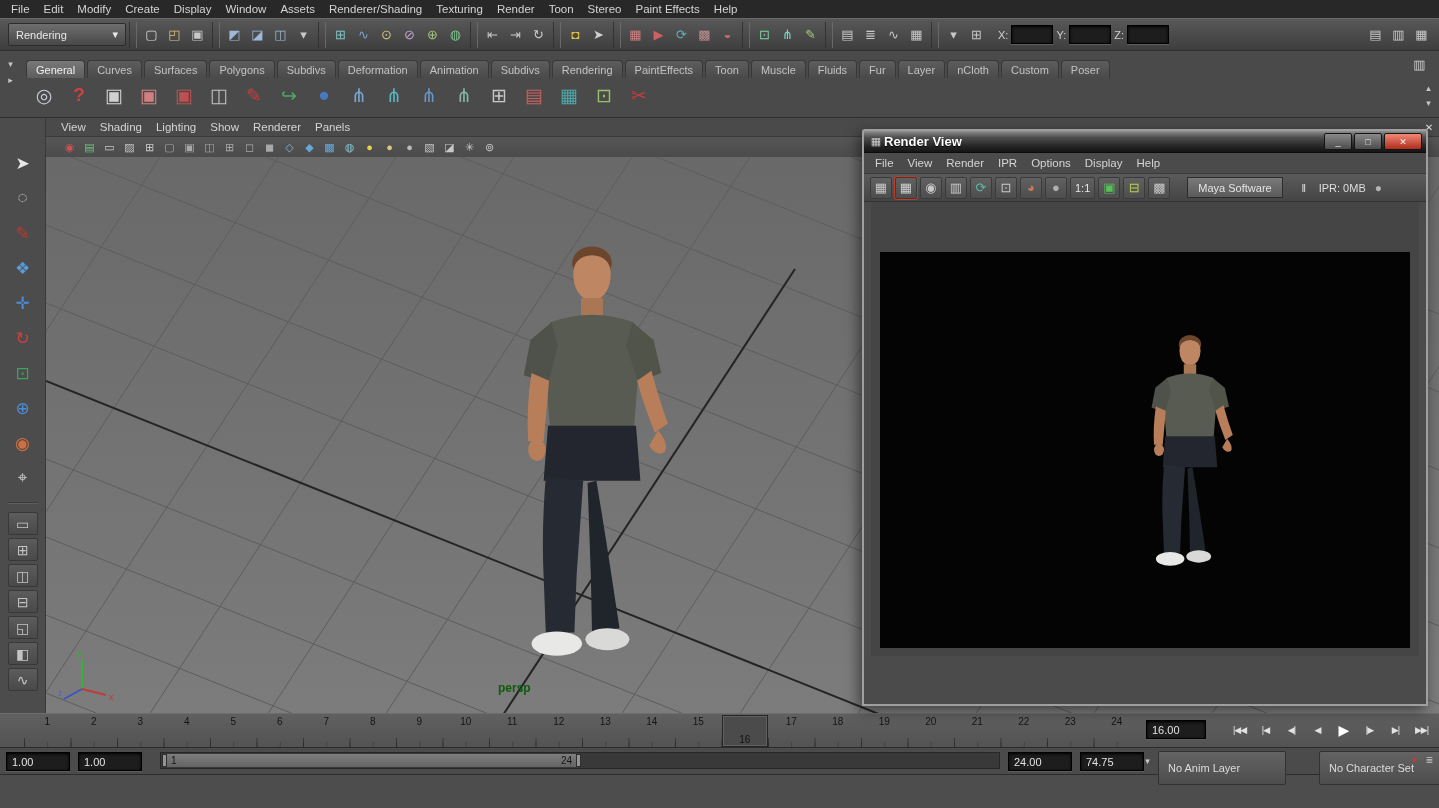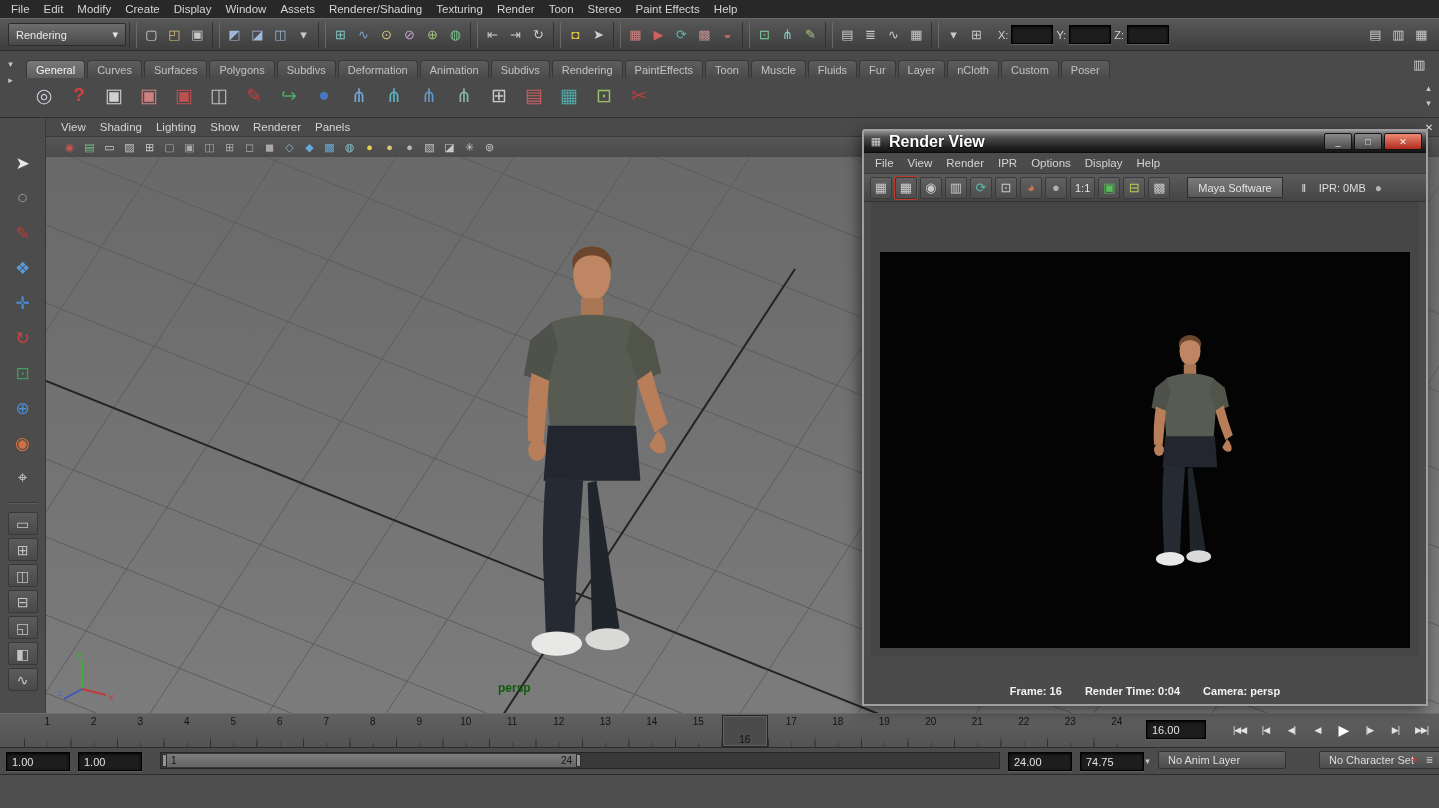--- a/index.html
+++ b/index.html
@@ -65,21 +65,21 @@
   .viewport svg.scene{position:absolute;left:0;top:0;}
   .persp-label{position:absolute;left:452px;top:524px;color:#0d5c0d;font-weight:bold;font-size:12px;}
   .axis-gizmo{position:absolute;left:12px;bottom:8px;}
   
   .render-window{position:absolute;left:862px;top:129px;width:566px;height:577px;z-index:10;
                  background:#4b4b4b;border:2px solid #9f9f9f;border-radius:3px 3px 0 0;box-sizing:border-box;
                  box-shadow:-3px 4px 14px rgba(0,0,0,.5);}
   .rw-titlebar{height:21px;display:flex;align-items:center;padding:0 4px;
                background:linear-gradient(180deg,#8f8f8f 0%,#4e4e4e 30%,#232323 75%,#161616 100%);
                border-bottom:1px solid #0c0c0c;}
-  .rw-title{color:#fff;font-weight:bold;font-size:16px;margin-left:5px;text-shadow:0 1px 1px #000;}
+  .rw-title{color:#fff;font-weight:bold;font-size:13px;text-shadow:0 1px 1px #000;}
   .rw-winbtns{margin-left:auto;display:flex;gap:2px;}
   .rw-btn{width:26px;height:15px;border:1px solid #141414;border-radius:2px;color:#f0f0f0;font-size:9px;
           display:inline-flex;align-items:center;justify-content:center;background:linear-gradient(#8a8a8a,#4c4c4c);}
   .rw-btn.close{width:36px;background:linear-gradient(#ef8a76,#b02b1c);}
   .rw-menubar{height:20px;display:flex;align-items:center;padding:0 4px;background:#4b4b4b;
               border-bottom:1px solid #3a3a3a;}
   .rw-toolbar{height:27px;display:flex;align-items:center;gap:3px;padding:0 6px;
               background:linear-gradient(#5b5b5b,#454545);border-bottom:1px solid #323232;}
   .rw-icon-btn{width:22px;height:22px;font-size:13px;background:linear-gradient(#616161,#4d4d4d);
                border:1px solid #3a3a3a;box-sizing:border-box;}
@@ -124,21 +124,21 @@
   .rs-slider{position:absolute;left:160px;top:4px;width:840px;height:17px;background:#393939;
              border:1px solid #272727;box-sizing:border-box;}
   .rs-range{position:absolute;left:1px;top:1px;bottom:1px;width:50%;
             background:linear-gradient(#7d7d7d,#646464);display:flex;align-items:center;
             justify-content:space-between;padding:0 9px;box-sizing:border-box;color:#141414;font-size:10px;}
   .rs-range::before,.rs-range::after{content:"";position:absolute;top:0;bottom:0;width:5px;background:#949494;border:1px solid #2e2e2e;box-sizing:border-box;}
   .rs-range::before{left:0;} .rs-range::after{right:0;}
   .rs-f3{position:absolute;left:1008px;top:4px;width:52px;}
   .rs-f4{position:absolute;left:1080px;top:4px;width:52px;}
   .rs-arrow{position:absolute;left:1140px;top:6px;}
-  .rs-btn{position:absolute;top:3px;height:18px;background:linear-gradient(#636363,#4d4d4d);
+  .rs-btn{position:absolute;top:3px;height:34px;background:linear-gradient(#636363,#4d4d4d);
           border:1px solid #323232;border-radius:2px;color:#dcdcdc;display:flex;align-items:center;
           padding:8px 9px;box-sizing:border-box;}
   .rs-layer{left:1158px;width:128px;}
   .rs-charset{left:1294px;width:124px;margin-left:25px;}
   .rs-end-icons{position:absolute;right:2px;top:5px;display:flex;}
   
   .command-row{position:absolute;left:0;top:775px;width:100%;height:33px;background:#4a4a4a;
                border-top:1px solid #5e5e5e;box-sizing:border-box;}
   .mel-label{position:absolute;left:0;top:0;width:54px;height:100%;display:flex;align-items:center;
              justify-content:center;color:#dcdcdc;}
@@ -467,25 +467,20 @@
       <span class="rw-status-icon">●</span>
     </div>
     <div class="rw-canvas">
       <div class="rw-image">
         <svg width="530" height="396" viewBox="0 0 530 396">
           <use href="#char" transform="translate(248,80) scale(0.62)"></use>
         </svg>
       </div>
     </div>
     <div class="rw-status">
-      <div>
-        <span>Frame: 16</span>
-        <span>Render Time: 0:04</span>
-        <span>Camera: persp</span>
-      </div>
     </div>
   </div>
 
   <div class="timeline">
     <div class="tl-strip">
       <div class="tl-ticks"></div>
       <div class="tl-numbers">
           <span class="tl-num">1</span>
           <span class="tl-num">2</span>
           <span class="tl-num">3</span>

